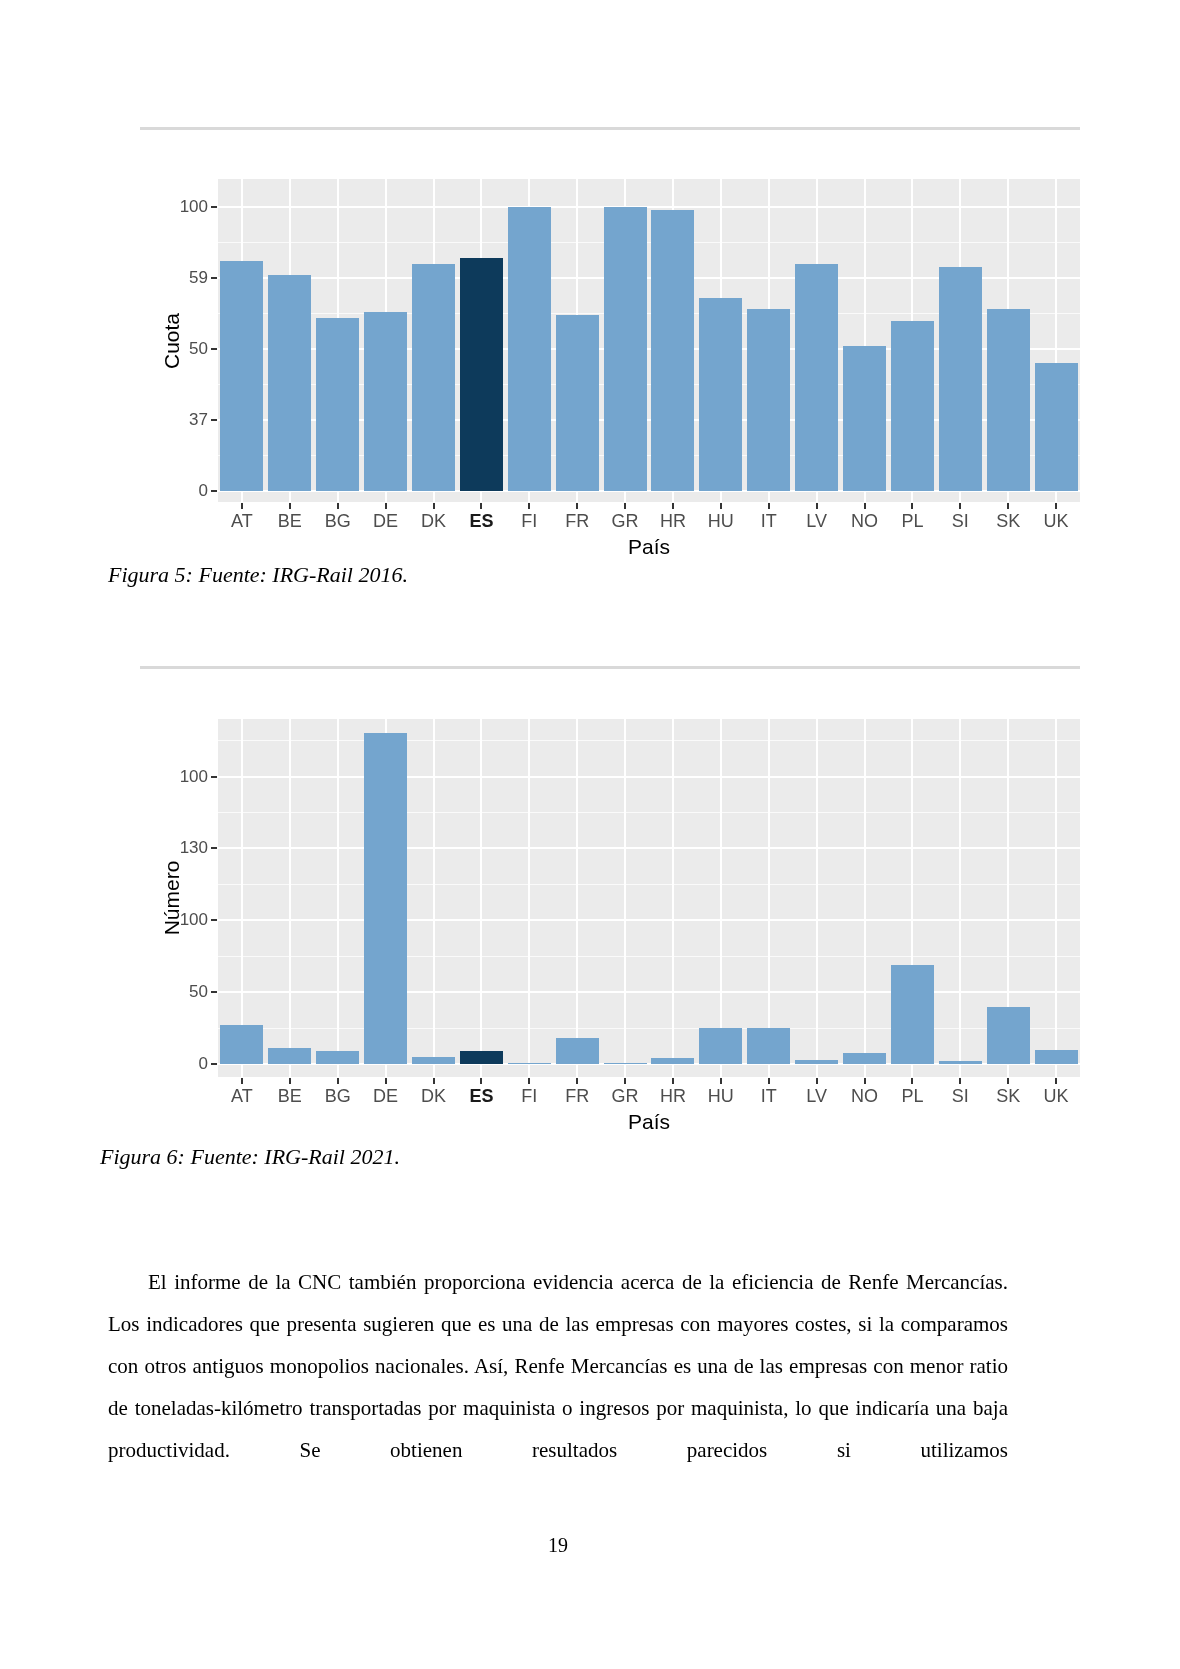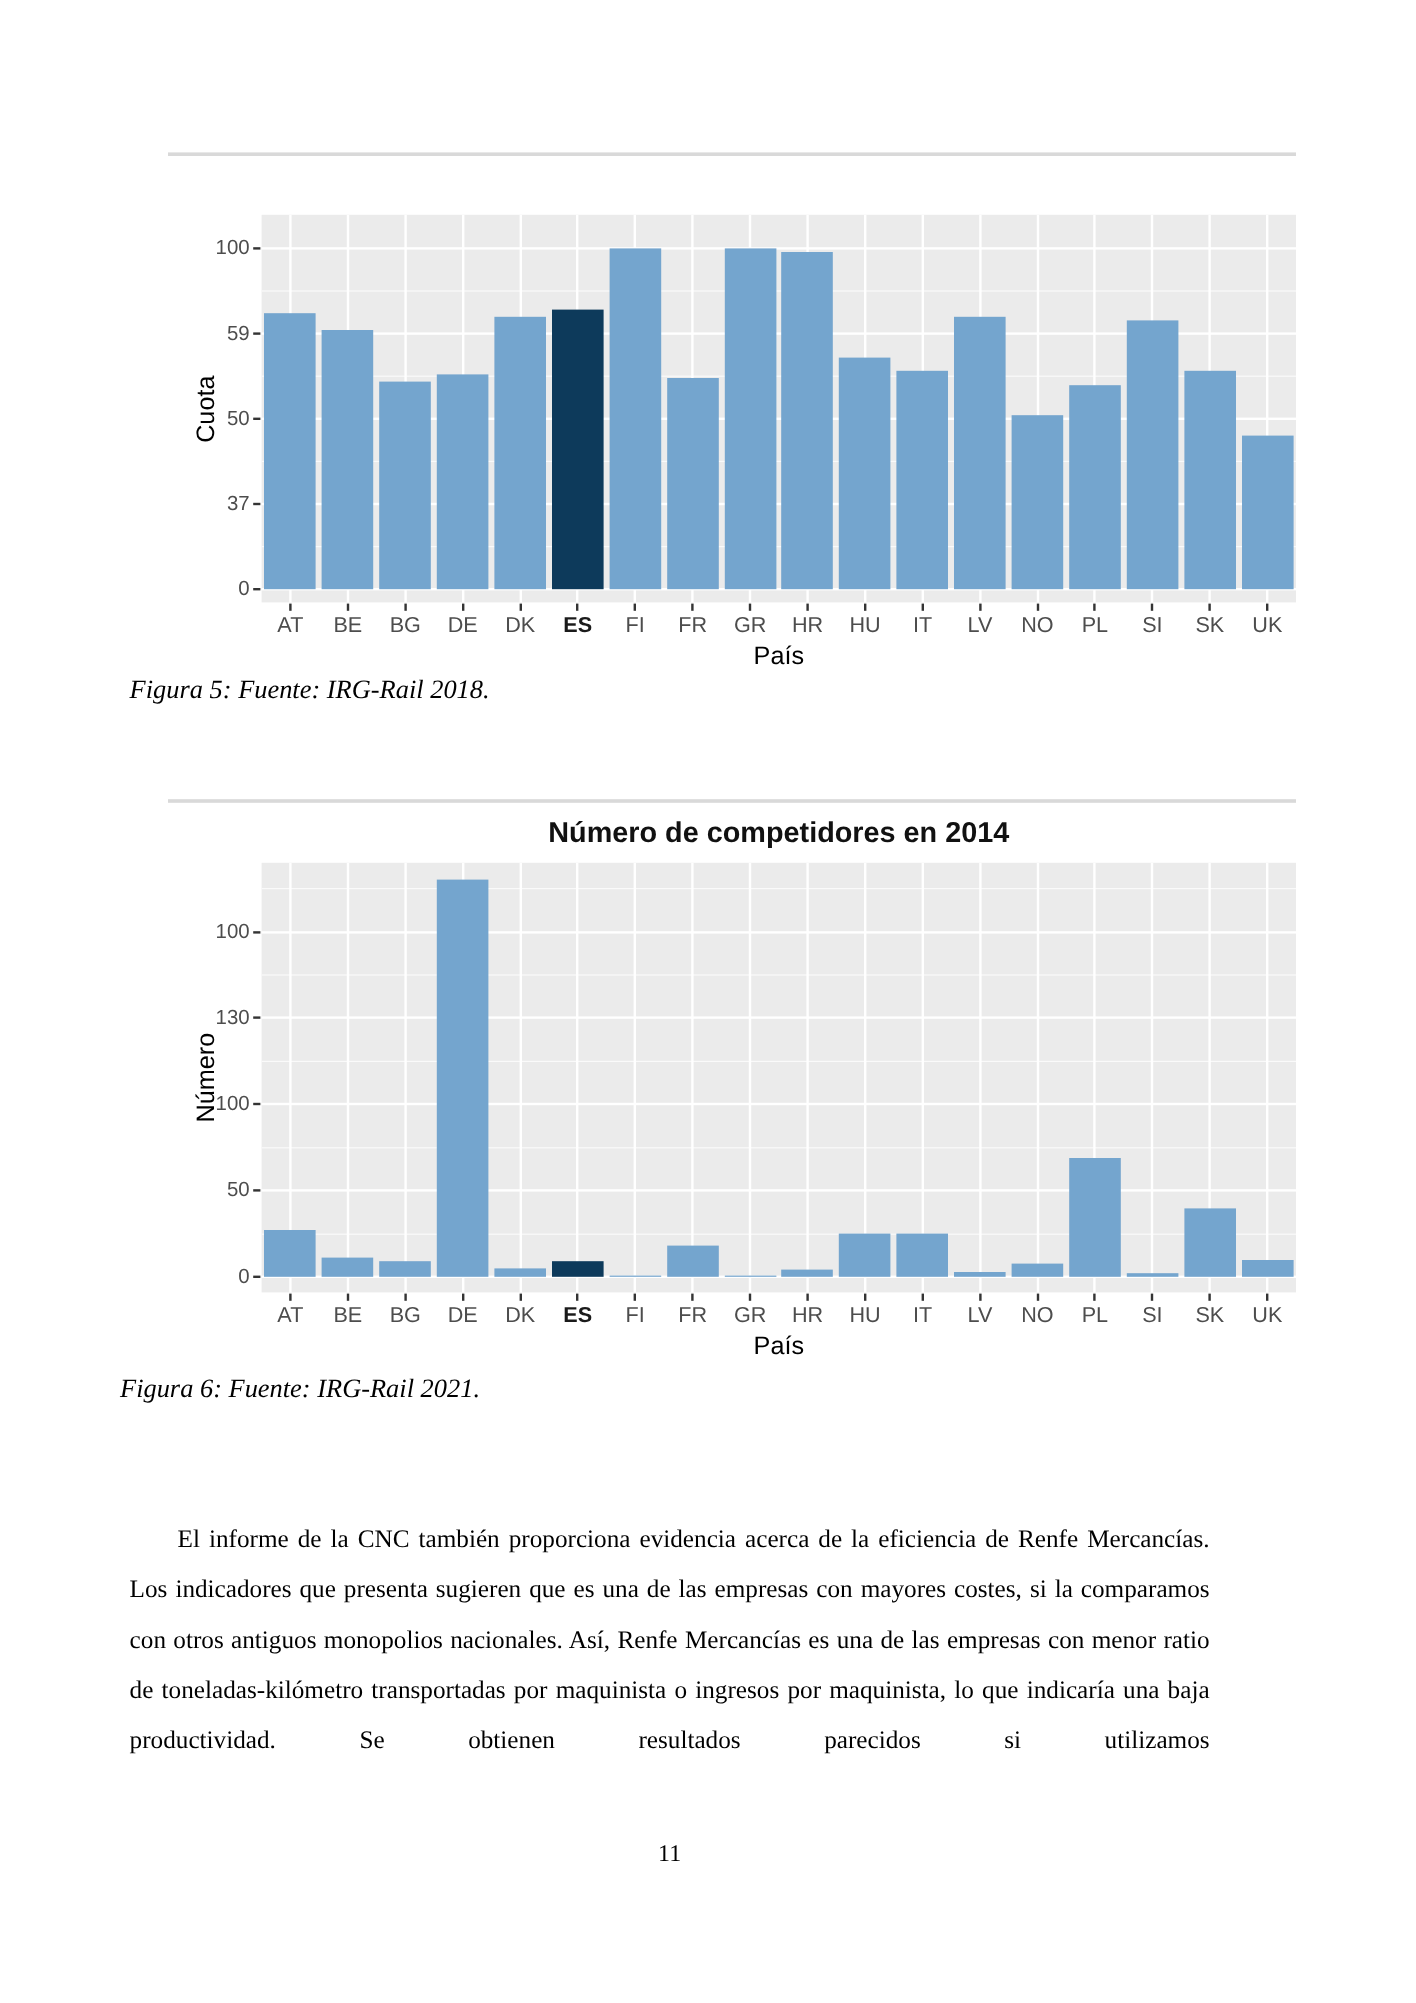--- a/index.html
+++ b/index.html
@@ -149,24 +149,23 @@
       <div class="xtick-mark" style="left: 579.833px; top: 373px;"></div>
       <div class="xtick-mark" style="left: 627.722px; top: 373px;"></div>
       <div class="xtick-mark" style="left: 675.611px; top: 373px;"></div>
       <div class="xtick-mark" style="left: 723.5px; top: 373px;"></div>
       <div class="xtick-mark" style="left: 771.389px; top: 373px;"></div>
       <div class="xtick-mark" style="left: 819.278px; top: 373px;"></div>
       <div class="xtick-mark" style="left: 867.167px; top: 373px;"></div>
       <div class="xtick-mark" style="left: 915.056px; top: 373px;"></div>
     </figure>
 
-  <p id="cap1" class="caption">Figura 5: Fuente: IRG-Rail 2018.</p>
+  <p id="cap1" class="caption">Figura 5: Fuente: IRG-Rail 2016.</p>
 
   <figure id="fig2" class="chart-fig">
-    <div class="chart-title">Número de competidores en 2014</div>
     <div class="ylab">Número</div>
     <div class="panel">
         <div class="vgridline" style="left: 22.9444px;"></div>
         <div class="vgridline" style="left: 70.8333px;"></div>
         <div class="vgridline" style="left: 118.722px;"></div>
         <div class="vgridline" style="left: 166.611px;"></div>
         <div class="vgridline" style="left: 214.5px;"></div>
         <div class="vgridline" style="left: 262.389px;"></div>
         <div class="vgridline" style="left: 310.278px;"></div>
         <div class="vgridline" style="left: 358.167px;"></div>
@@ -257,15 +256,15 @@
       <div class="xtick-mark" style="left: 771.389px; top: 409px;"></div>
       <div class="xtick-mark" style="left: 819.278px; top: 409px;"></div>
       <div class="xtick-mark" style="left: 867.167px; top: 409px;"></div>
       <div class="xtick-mark" style="left: 915.056px; top: 409px;"></div>
     </figure>
 
   <p id="cap2" class="caption">Figura 6: Fuente: IRG-Rail 2021.</p>
 
   <p class="body-text">El informe de la CNC también proporciona evidencia acerca de la eficiencia de Renfe Mercancías. Los indicadores que presenta sugieren que es una de las empresas con mayores costes, si la comparamos con otros antiguos monopolios nacionales. Así, Renfe Mercancías es una de las empresas con menor ratio de toneladas-kilómetro transportadas por maquinista o ingresos por maquinista, lo que indicaría una baja productividad. Se obtienen resultados parecidos si utilizamos</p>
 
-  <div class="page-number">11</div>
+  <div class="page-number">19</div>
 
 </div>
 
 </body></html>

